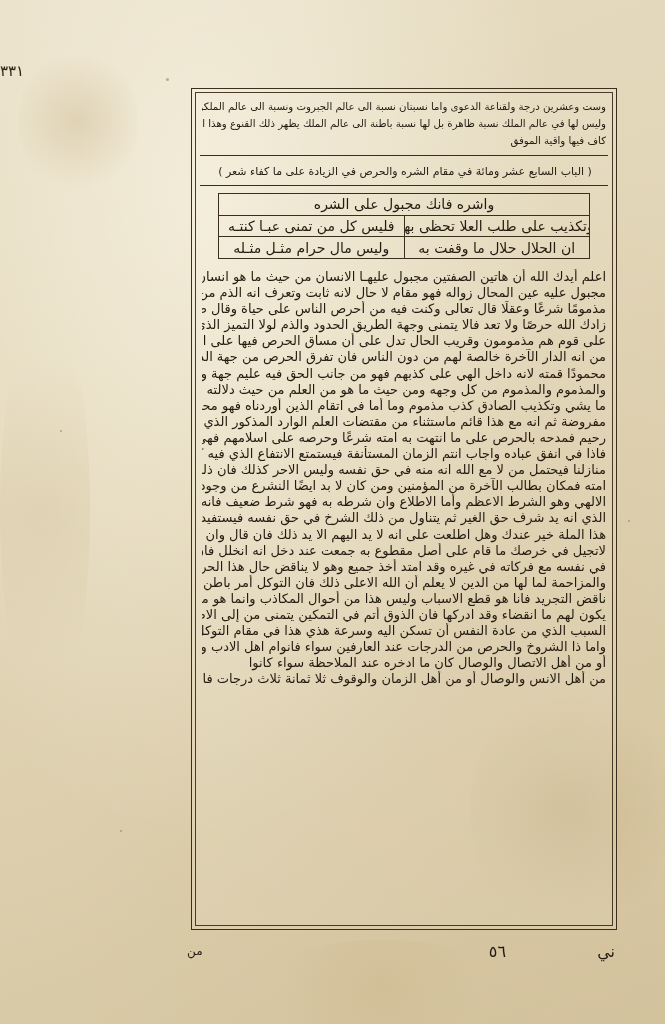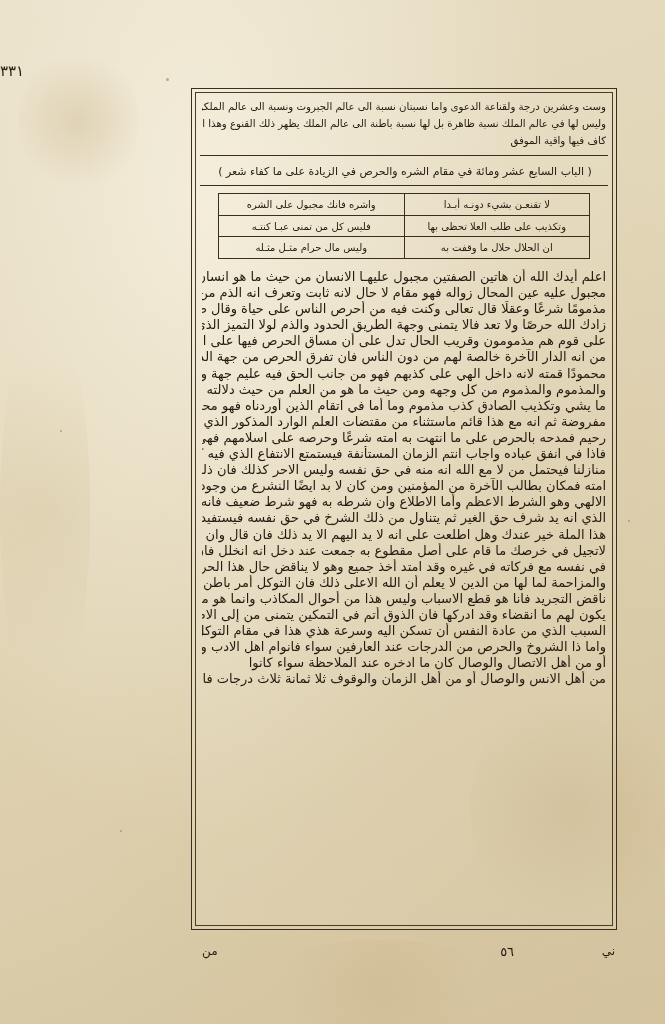--- a/index.html
+++ b/index.html
@@ -120,21 +120,21 @@
     display: flex;
     flex-direction: row-reverse;
     border-bottom: 1px solid #3a2e1d;
   }
   #poem .prow:last-child { border-bottom: none; }
   #poem .pcell {
     flex: 1 1 50%;
     display: flex;
     align-items: center;
     justify-content: center;
-    font-size: 10px;
+    font-size: 14px;
     color: #231b10;
     direction: rtl;
     border-left: 1px solid #3a2e1d;
     padding: 0 3px;
     white-space: nowrap;
     overflow: hidden;
   }
   #poem .pcell:last-child { border-left: none; }
 
   
@@ -149,35 +149,35 @@
   }
   #body-text .ln {
     white-space: nowrap;
     overflow: hidden;
     height: 16.1px;
   }
 
   
   #bottom-row {
     position: absolute;
-    left: 202px;
+    left: 187px;
     right: 50px;
     top: 940px;
     height: 22px;
     display: flex;
     flex-direction: row-reverse;
     align-items: center;
     justify-content: space-between;
     direction: rtl;
     color: #2d2418;
     font-size: 12px;
   }
   #catchword { margin-right: 195px; }
-  #sig-num { font-size: 13px; letter-spacing: 2px; }
-  #sig-mark { font-size: 12px; }
+  #sig-num { font-size: 16px; letter-spacing: 2px; }
+  #sig-mark { font-size: 16px; }
 </style>
 </head>
 <body>
 
 <div id="page">
 
   <div class="blotch b1"></div>
   <div class="blotch b2"></div>
   <div class="blotch b3"></div>
   <div class="blotch b4"></div>
@@ -196,21 +196,20 @@
       <div class="ln">وليس لها في عالم الملك نسبة ظاهرة بل لها نسبة باطنة الى عالم الملك يظهر ذلك القنوع وهذا القدر</div>
       <div class="ln">كاف فيها واقية الموفق</div>
     </div>
 
     <div id="heading-rule-top"></div>
     <div id="heading" class="arabic">( الباب السابع عشر ومائة في مقام الشره والحرص في الزيادة على ما كفاء   شعر )</div>
     <div id="heading-rule-bot"></div>
 
     <div id="poem">
       <div class="prow">
-        <div class="pcell">لا تقنعـن بشيء دونـه أبـدا</div>
         <div class="pcell">واشره فانك مجبول على الشره</div>
       </div>
       <div class="prow">
         <div class="pcell">وتكذيب على طلب العلا تحظى بها</div>
         <div class="pcell">فليس كل من تمنى عبـا كنتـه</div>
       </div>
       <div class="prow">
         <div class="pcell">ان الحلال حلال ما وقفت به</div>
         <div class="pcell">وليس مال حرام مثـل مثـله</div>
       </div>

